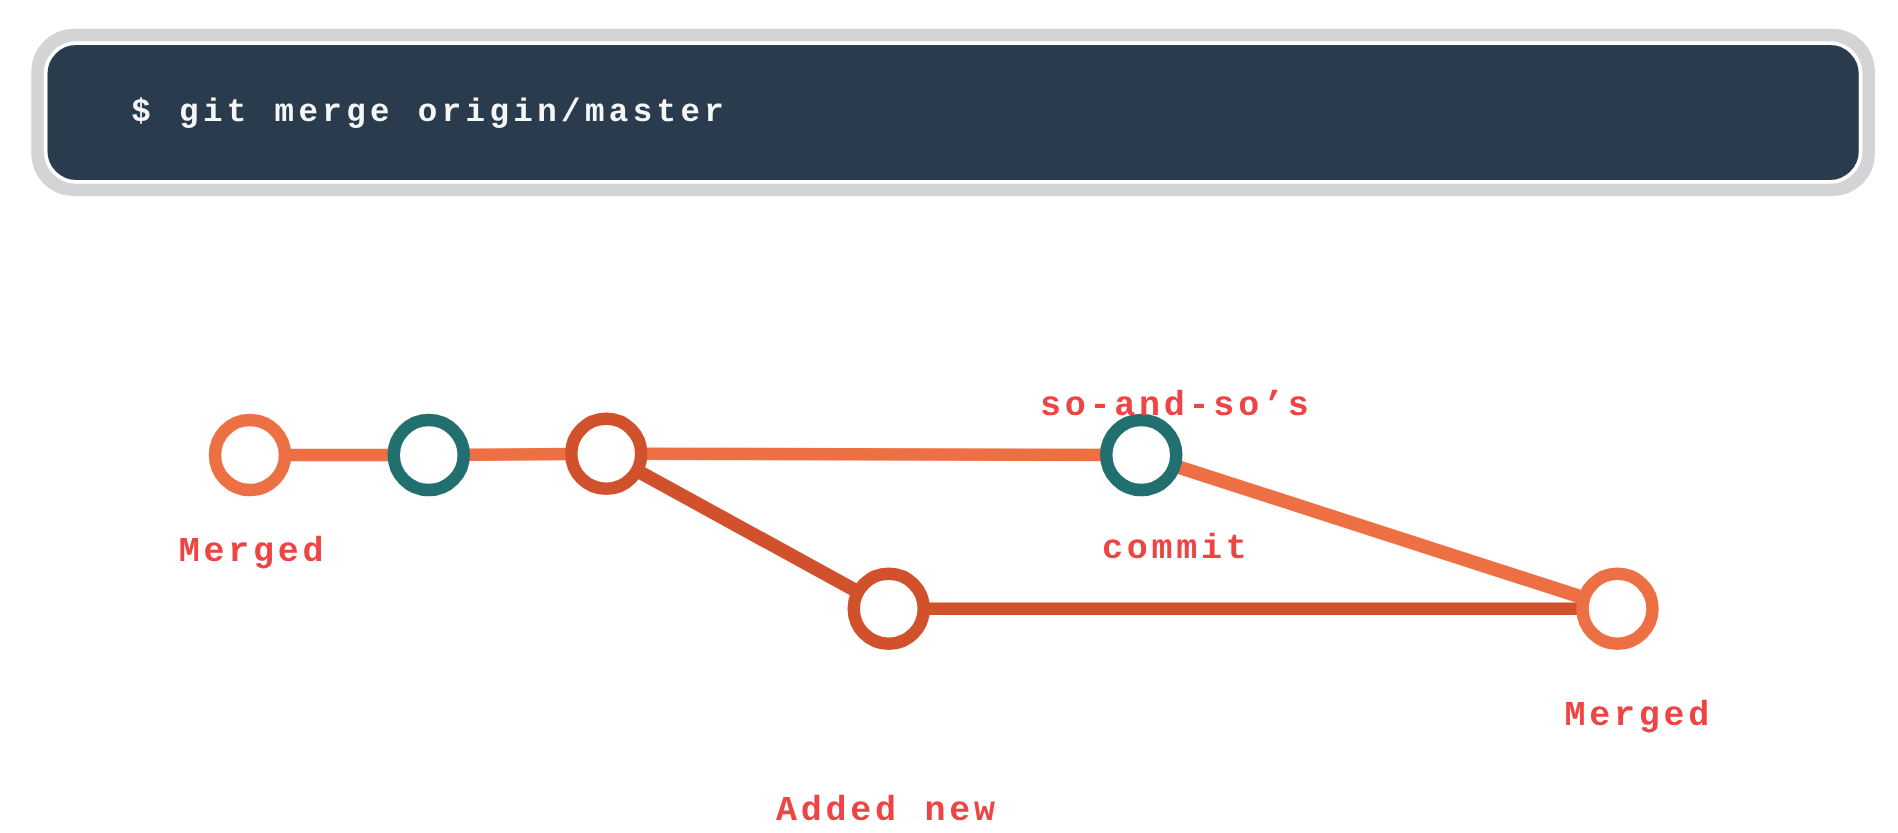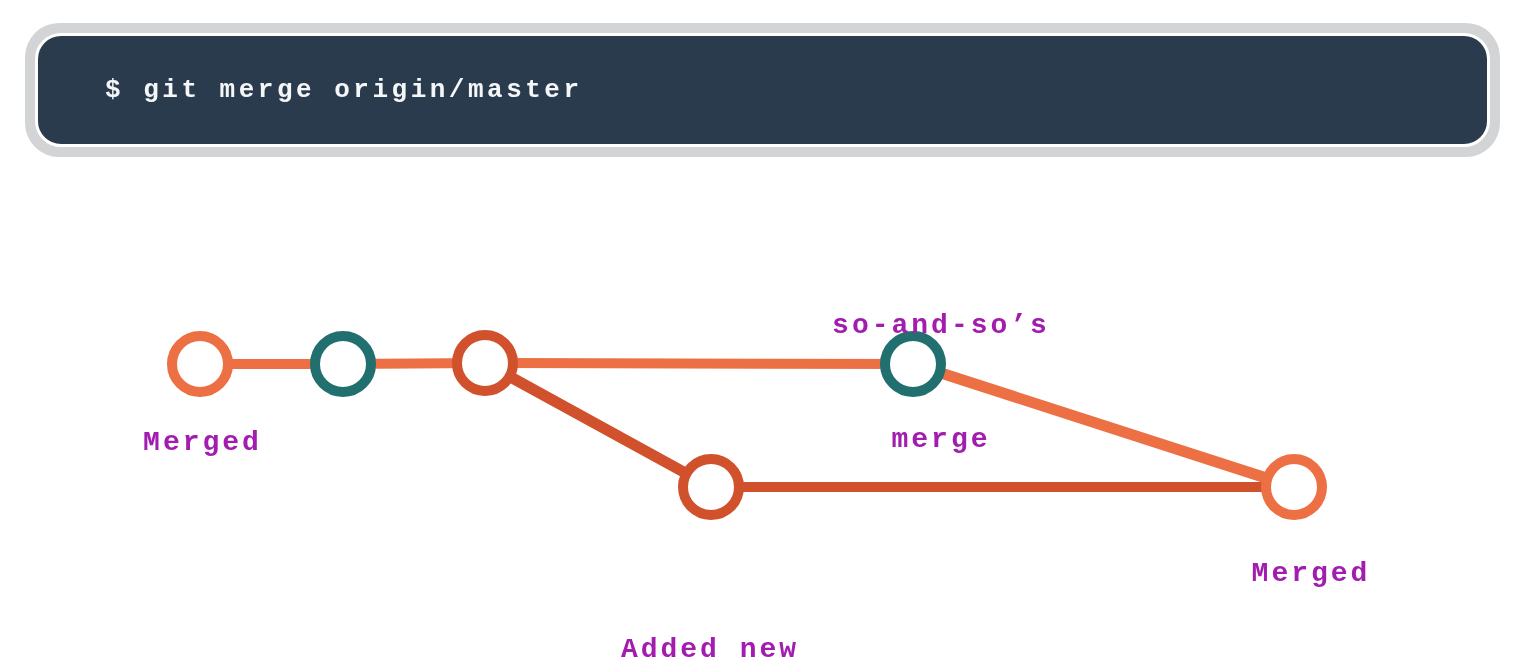--- a/index.html
+++ b/index.html
@@ -50,21 +50,21 @@
   .graph {
     position: absolute;
     left: 0;
     top: 0;
     width: 1518px;
     height: 666px;
   }
   
   .dlabel {
     position: absolute;
-    color: #a21caf;
+    color: #ef4444;
     font-size: 28px;
     font-weight: bold;
     letter-spacing: 3px;
     line-height: 38px;
     text-align: center;
     white-space: pre;
   }
   .lbl-master  { left: 110px; top: 424px; width: 185px; }
   .lbl-remote  { left: 786px; top: 231px; width: 310px; }
   .lbl-feature { left: 555px; top: 555px; width: 310px; }
@@ -95,21 +95,21 @@
     <circle cx="485" cy="363" r="28" stroke-width="10" fill="#ffffff" stroke="#D1512D"></circle>
     <circle cx="711" cy="487" r="28" stroke-width="10" fill="#ffffff" stroke="#D1512D"></circle>
     <circle cx="913" cy="364" r="28" stroke-width="10" fill="#ffffff" stroke="#21706F"></circle>
     <circle cx="1294" cy="487" r="28" stroke-width="10" fill="#ffffff" stroke="#ED7044"></circle>
   </svg>
 
   <div class="dlabel lbl-master">Merged</div>
 
   <div class="dlabel lbl-remote">
     <div>so-and-so’s</div>
-    <div>merge</div>
+    <div>commit</div>
   </div>
 
   <div class="dlabel lbl-feature">
     <div>Added new</div>
     
   </div>
 
   <div class="dlabel lbl-merged">Merged</div>
 
 </div>

